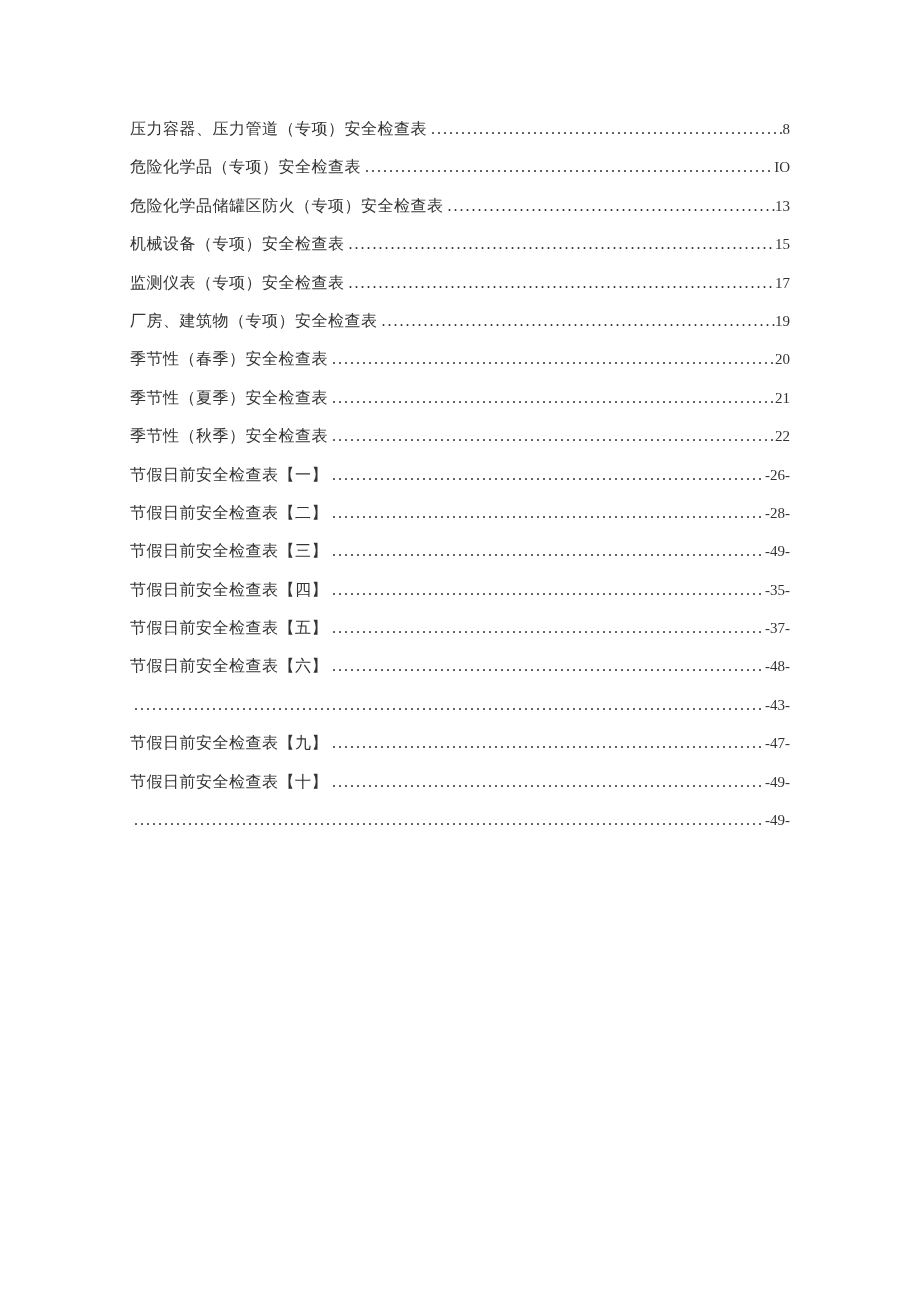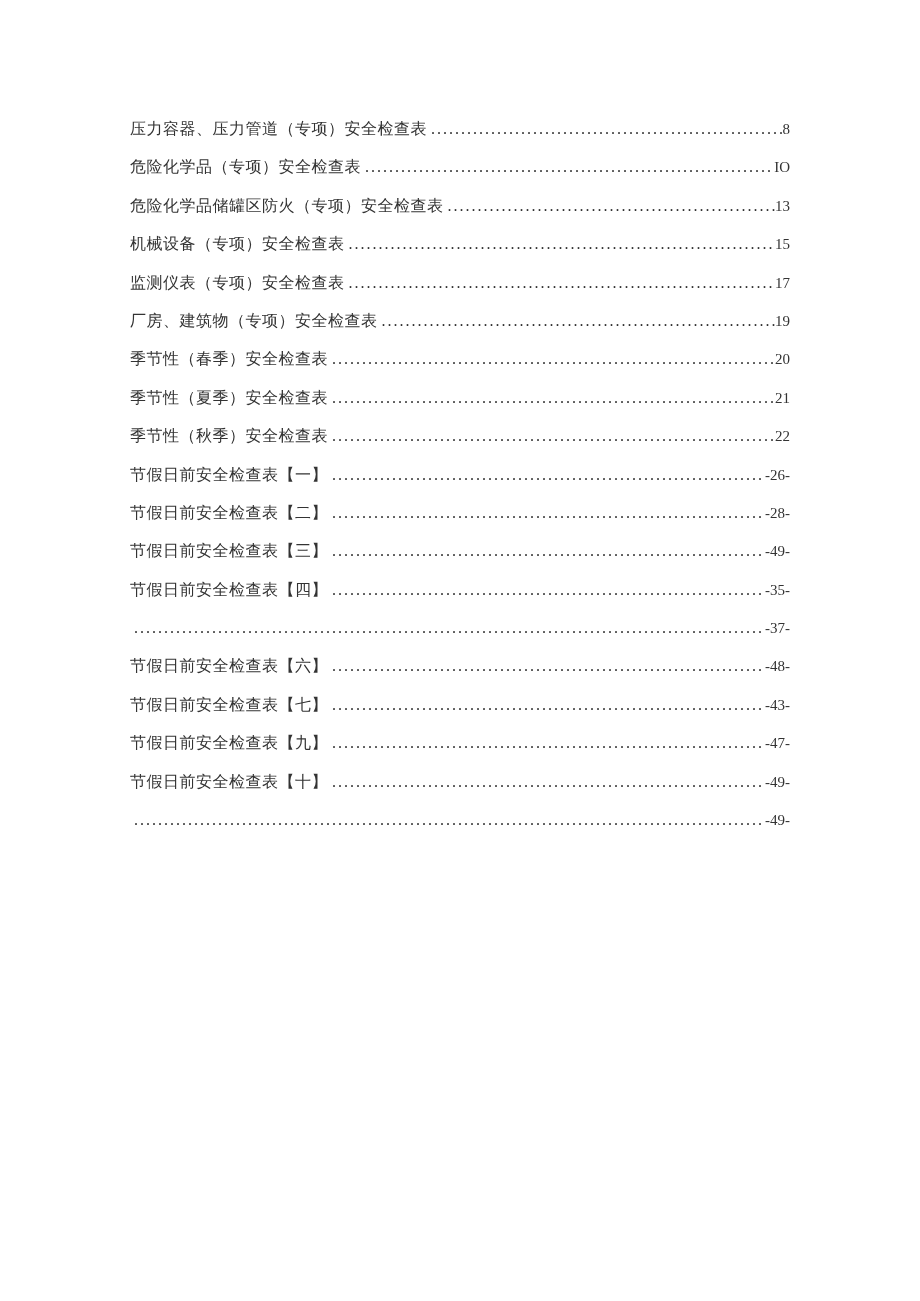--- a/index.html
+++ b/index.html
@@ -109,30 +109,30 @@
     <span class="toc-title">节假日前安全检查表【三】</span>
     <span class="toc-dots"></span>
     <span class="toc-page">-49-</span>
   </div>
   <div class="toc-entry">
     <span class="toc-title">节假日前安全检查表【四】</span>
     <span class="toc-dots"></span>
     <span class="toc-page">-35-</span>
   </div>
   <div class="toc-entry">
+    <span class="toc-title">节假日前安全检查表【五】</span>
     <span class="toc-dots"></span>
     <span class="toc-page">-37-</span>
   </div>
   <div class="toc-entry">
     <span class="toc-title">节假日前安全检查表【六】</span>
     <span class="toc-dots"></span>
     <span class="toc-page">-48-</span>
   </div>
   <div class="toc-entry">
-    <span class="toc-title">节假日前安全检查表【七】</span>
     <span class="toc-dots"></span>
     <span class="toc-page">-43-</span>
   </div>
   <div class="toc-entry">
     <span class="toc-title">节假日前安全检查表【九】</span>
     <span class="toc-dots"></span>
     <span class="toc-page">-47-</span>
   </div>
   <div class="toc-entry">
     <span class="toc-title">节假日前安全检查表【十】</span>

